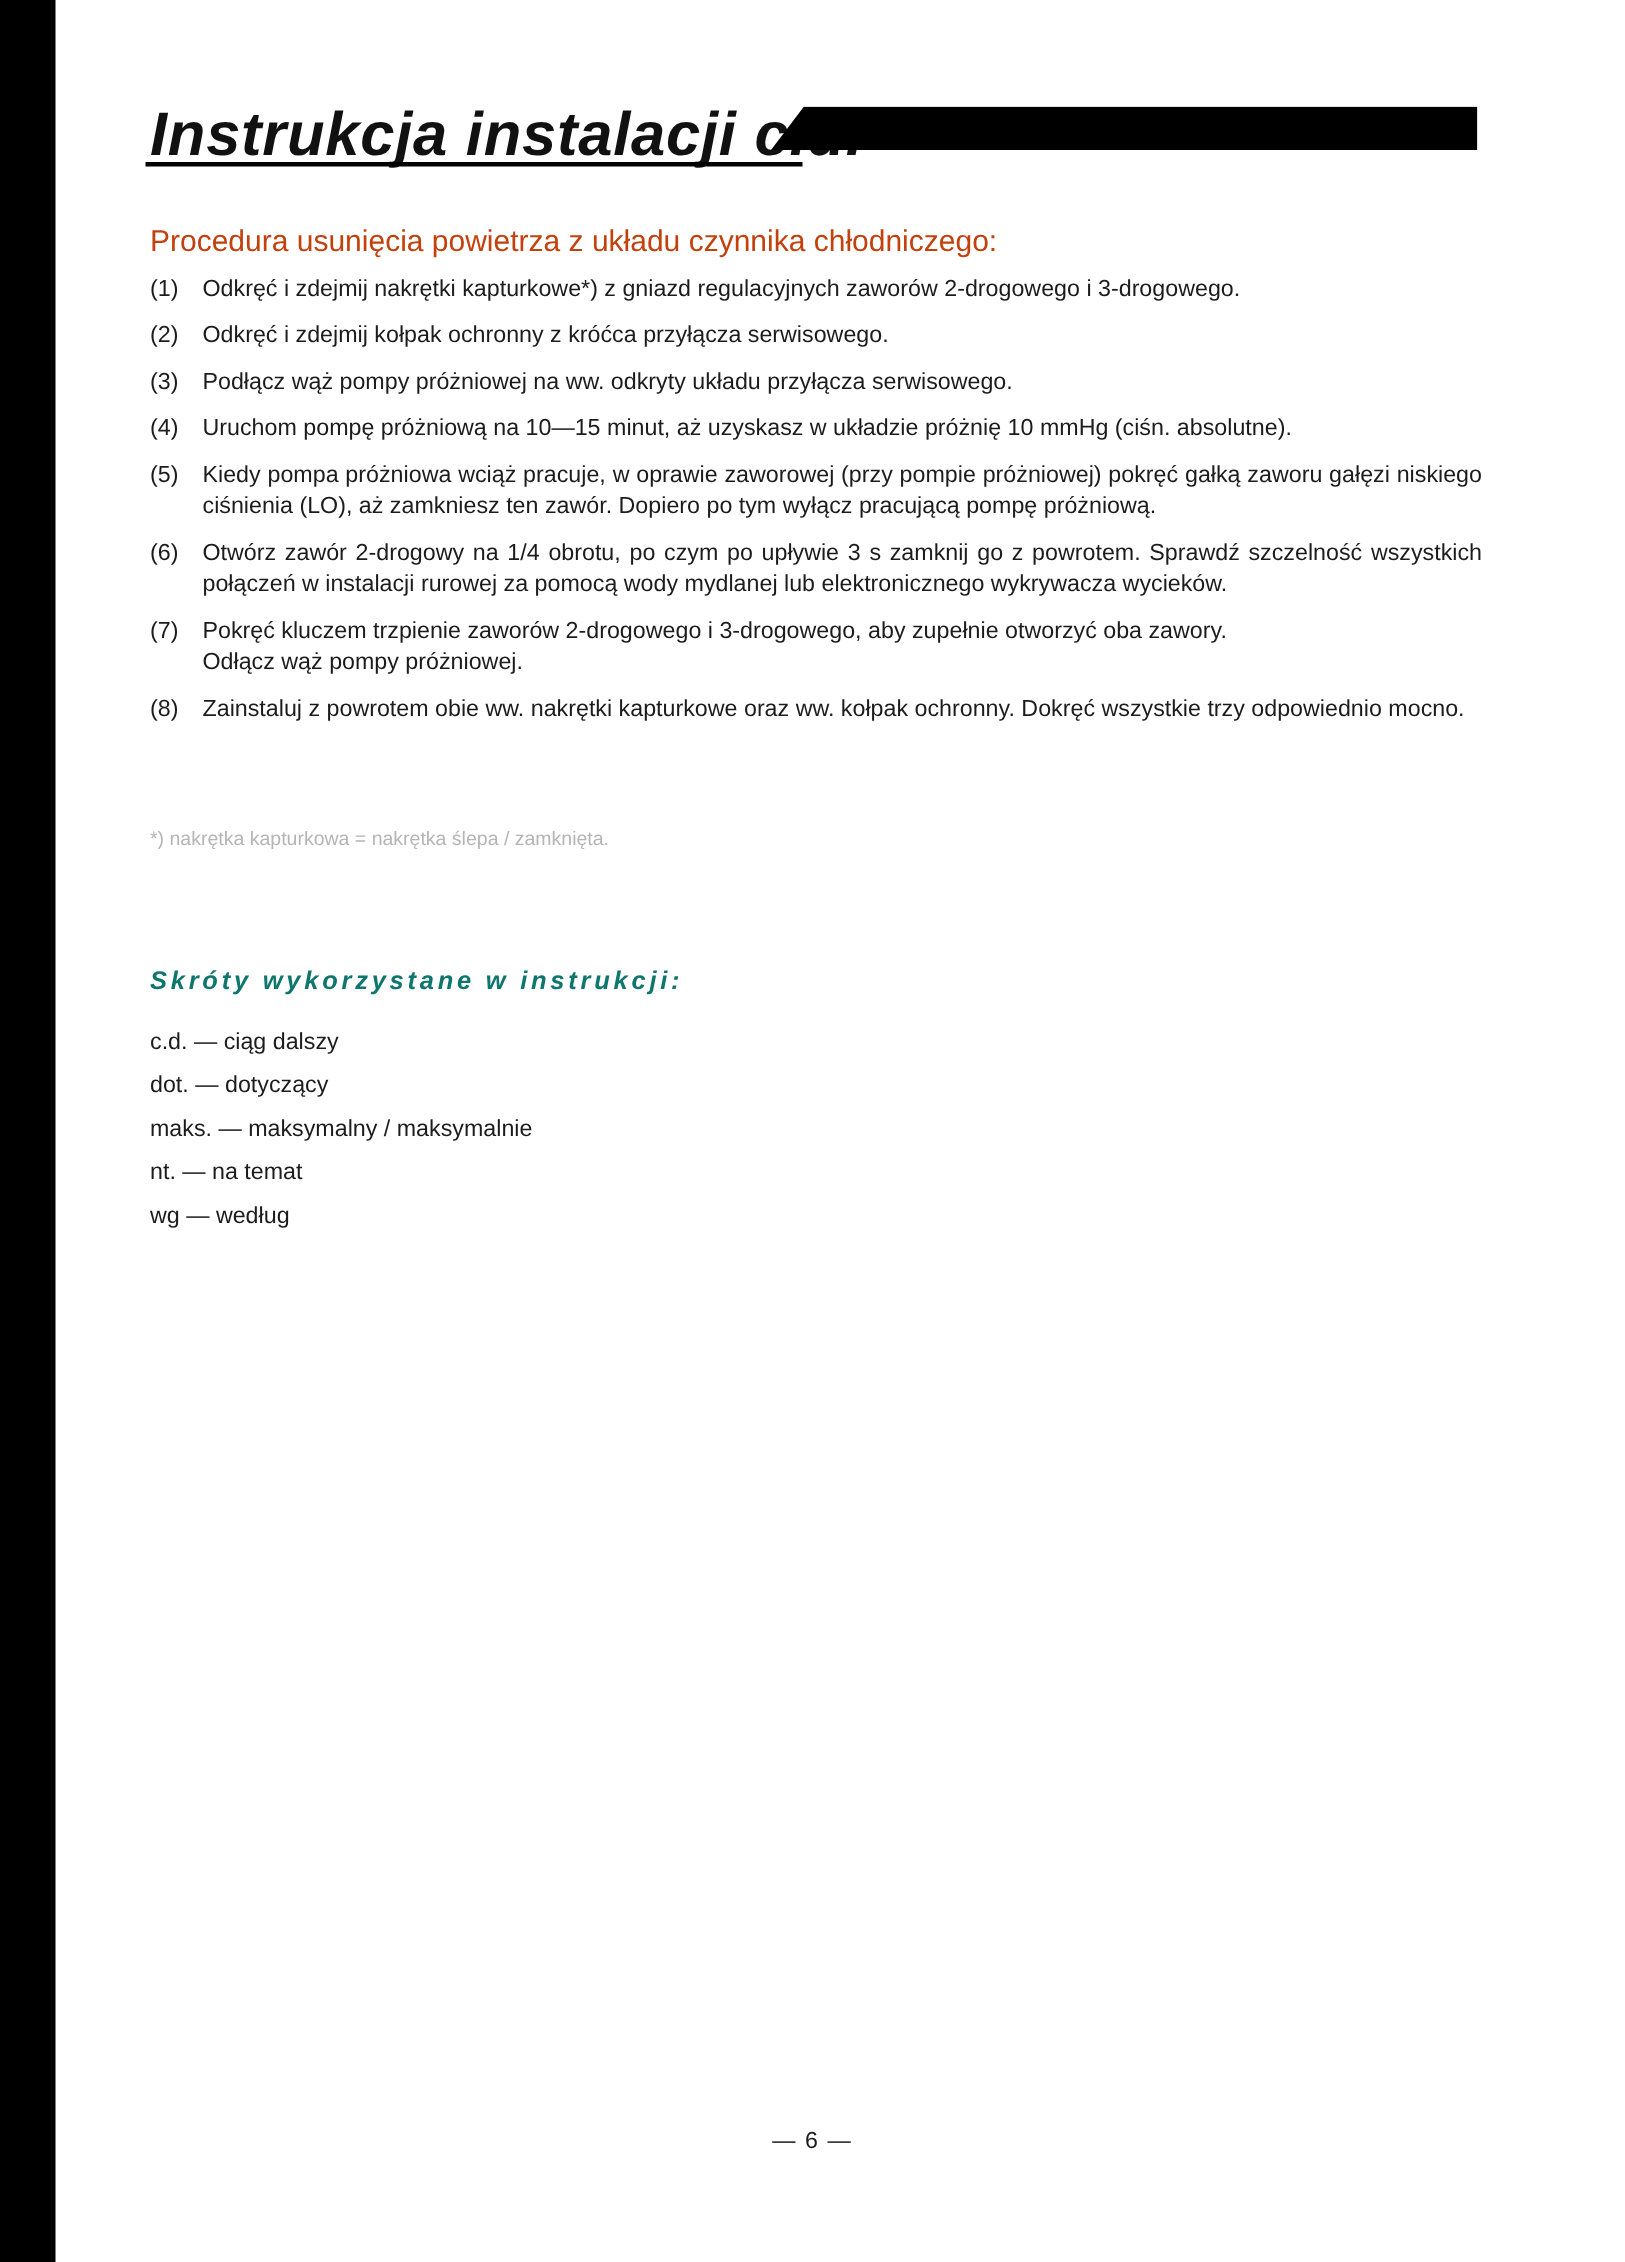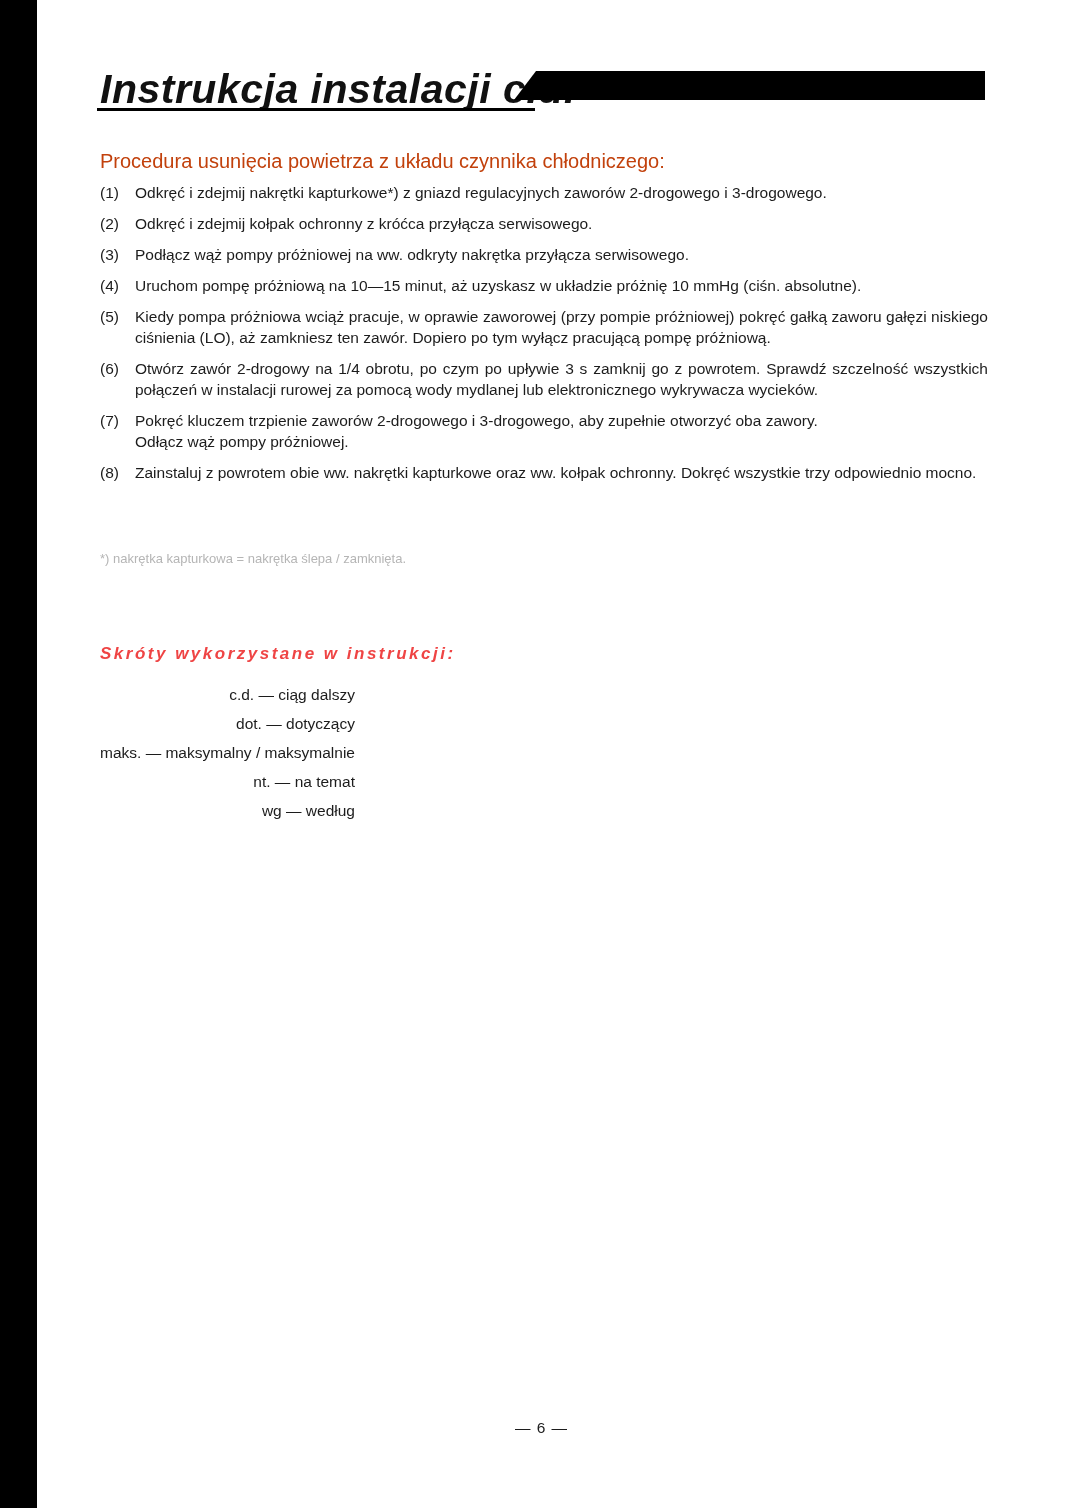--- a/index.html
+++ b/index.html
@@ -76,32 +76,31 @@
     font-size: 13px;
     color: #b5b5b5;
   }
   .abbr-title {
     position: absolute;
     left: 100px; top: 644px;
     font-size: 17px;
     font-weight: bold;
     font-style: italic;
     letter-spacing: 2.5px;
-    color: #ef4444;
+    color: #0f766e;
   }
   .abbr-list {
     position: absolute;
     left: 100px; top: 680px;
     list-style: none;
   }
   .abbr-list li {
     font-size: 15.5px;
     line-height: 29px;
     color: #1c1c1c;
-    text-align: right;
   }
   .page-number {
     position: absolute;
     left: 0; top: 1419px;
     width: 1083px;
     text-align: center;
     font-size: 15.5px;
     color: #1c1c1c;
     letter-spacing: 1px;
   }
@@ -121,21 +120,21 @@
   <li class="step">
     <span class="step-num">(1)</span>
     <span class="step-text">Odkręć i zdejmij nakrętki kapturkowe*) z gniazd regulacyjnych zaworów 2-drogowego i 3-drogowego.</span>
   </li>
   <li class="step">
     <span class="step-num">(2)</span>
     <span class="step-text">Odkręć i zdejmij kołpak ochronny z króćca przyłącza serwisowego.</span>
   </li>
   <li class="step">
     <span class="step-num">(3)</span>
-    <span class="step-text">Podłącz wąż pompy próżniowej na ww. odkryty nakrętka przyłącza serwisowego.</span>
+    <span class="step-text">Podłącz wąż pompy próżniowej na ww. odkryty układu przyłącza serwisowego.</span>
   </li>
   <li class="step">
     <span class="step-num">(4)</span>
     <span class="step-text">Uruchom pompę próżniową na 10—15 minut, aż uzyskasz w układzie próżnię 10 mmHg (ciśn. absolutne).</span>
   </li>
   <li class="step">
     <span class="step-num">(5)</span>
     <span class="step-text">Kiedy pompa próżniowa wciąż pracuje, w oprawie zaworowej (przy pompie próżniowej) pokręć gałką zaworu gałęzi niskiego ciśnienia (LO), aż zamkniesz ten zawór. Dopiero po tym wyłącz pracującą pompę próżniową.</span>
   </li>
   <li class="step">

